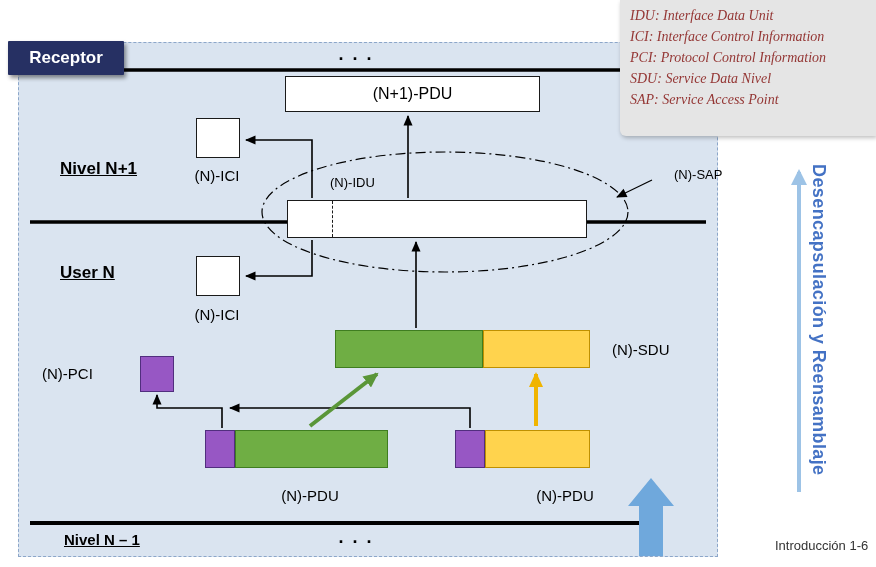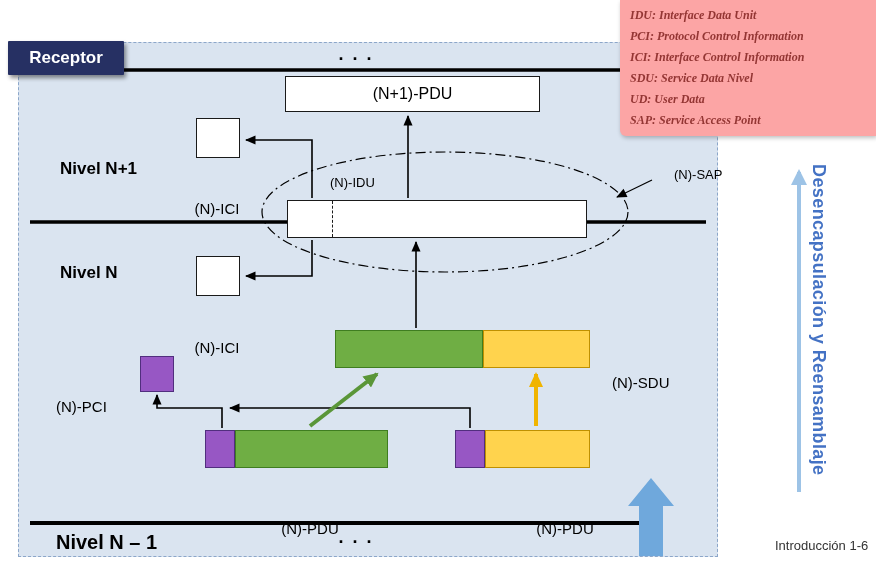--- a/index.html
+++ b/index.html
@@ -9,27 +9,27 @@
   .panel{left:18px;top:42px;width:700px;height:515px;background:#dae4f0;
          border:1.5px dashed #8ca6c9;box-sizing:border-box;}
   .overlay{left:0;top:0;width:876px;height:567px;z-index:2;pointer-events:none;}
   .box{position:absolute;background:#fff;border:1.6px solid #1a1a1a;box-sizing:border-box;
        display:flex;align-items:center;justify-content:center;z-index:3;text-align:right;}
   .cbox{position:absolute;box-sizing:border-box;z-index:3;}
   .lbl{position:absolute;color:#000;z-index:4;white-space:nowrap;}
   .badge{left:8px;top:41px;width:116px;height:34px;background:#263063;color:#fff;
          display:flex;align-items:center;justify-content:center;font-weight:bold;
          font-size:17px;z-index:5;box-shadow:2px 3px 4px rgba(0,0,0,.45);border-radius:1px;}
-  .legend{left:620px;top:0;width:256px;height:136px;background:#fca5a5;z-index:5;
+  .legend{left:620px;top:0;width:256px;height:136px;background:#e5e5e5;z-index:5;
           border-radius:0 0 0 6px;box-shadow:1px 2px 4px rgba(0,0,0,.25);
           padding:5px 10px;box-sizing:border-box;
-          font-family:"Liberation Serif",serif;font-style:italic;font-weight:bold;
-          font-size:12px;line-height:21px;color:#943634;}
-  .nivel{font-weight:bold;font-size:17px;}
-  .node-lbl{font-size:15px;margin-top:33px;}
+          font-family:"Liberation Serif",serif;font-style:italic;font-weight:normal;
+          font-size:14px;line-height:21px;color:#943634;}
+  .nivel{font-weight:bold;font-size:17px;text-decoration:underline;}
+  .node-lbl{font-size:15px;}
   .small-lbl{font-size:13px;}
   .dots{width:112px;text-align:center;font-weight:bold;font-size:18px;letter-spacing:2px;}
   .vcaption{left:808px;top:164px;height:345px;writing-mode:vertical-rl;
             color:#4472c4;font-weight:bold;font-size:18px;letter-spacing:.4px;z-index:4;}
   .footer{left:775px;top:538px;font-size:13px;color:#333;z-index:4;}
   .divider{position:absolute;left:44px;top:0;bottom:0;width:0;border-left:1.6px dashed #1a1a1a;}
 </style>
 </head>
 <body>
 
@@ -72,33 +72,32 @@
 
     <line x1="799" y1="492" x2="799" y2="172" stroke="#9dc3e6" stroke-width="4" marker-end="url(#mBlue)"></line>
 
     <polygon points="651,478 674,506 663,506 663,556 639,556 639,506 628,506" fill="#6fa8dc"></polygon>
   </svg>
 
   <div class="abs badge">Receptor</div>
 
   <div class="abs legend">
     <div>IDU: Interface Data Unit</div>
+    <div>ICI: Interface Control Information</div>
     <div>PCI: Protocol Control Information</div>
-    <div>ICI: Interface Control Information</div>
     <div>SDU: Service Data Nivel</div>
-    <div>UD: User Data</div>
     <div>SAP: Service Access Point</div>
   </div>
 
   <div class="lbl dots" style="left:300px;top:44px;">. . .</div>
   <div class="lbl dots" style="left:300px;top:527px;">. . .</div>
 
   <div class="lbl nivel" style="left:60px;top:159px;">Nivel N+1</div>
-  <div class="lbl nivel" style="left:60px;top:263px;">Nivel N</div>
-  <div class="lbl nivel" style="left:56px;top:531px;font-size:20px;">Nivel N – 1</div>
+  <div class="lbl nivel" style="left:60px;top:263px;">User N</div>
+  <div class="lbl nivel" style="left:64px;top:531px;font-size:15px;">Nivel N – 1</div>
 
   <div class="box" style="left:285px;top:76px;width:255px;height:36px;font-size:16px;">
     <span>(N+1)-PDU</span>
   </div>
 
   <div class="box" style="left:196px;top:118px;width:44px;height:40px;"></div>
   <div class="box" style="left:196px;top:256px;width:44px;height:40px;"></div>
 
   <div class="box" style="left:287px;top:200px;width:300px;height:38px;">
     <span class="divider"></span>
@@ -113,21 +112,21 @@
   <div class="cbox" style="left:235px;top:430px;width:153px;height:38px;background:#6fae44;border:1.6px solid #3f7d20;"></div>
 
   <div class="cbox" style="left:455px;top:430px;width:30px;height:38px;background:#9757c4;border:1.6px solid #512e7e;"></div>
   <div class="cbox" style="left:485px;top:430px;width:105px;height:38px;background:#ffd34d;border:1.6px solid #bf9000;"></div>
 
   <div class="lbl node-lbl" style="left:172px;top:167px;width:90px;text-align:center;">(N)-ICI</div>
   <div class="lbl node-lbl" style="left:172px;top:306px;width:90px;text-align:center;">(N)-ICI</div>
   <div class="lbl small-lbl" style="left:330px;top:175px;">(N)-IDU</div>
   <div class="lbl small-lbl" style="left:674px;top:167px;">(N)-SAP</div>
   <div class="lbl node-lbl" style="left:612px;top:341px;">(N)-SDU</div>
-  <div class="lbl node-lbl" style="left:56px;top:365px;">(N)-PCI</div>
+  <div class="lbl node-lbl" style="left:42px;top:365px;">(N)-PCI</div>
   <div class="lbl node-lbl" style="left:240px;top:487px;width:140px;text-align:center;">(N)-PDU</div>
   <div class="lbl node-lbl" style="left:495px;top:487px;width:140px;text-align:center;">(N)-PDU</div>
 
   <div class="abs vcaption">Desencapsulación y Reensamblaje</div>
 
   <div class="abs footer">Introducción 1-6</div>
 
 </div>
 
 </body></html>

